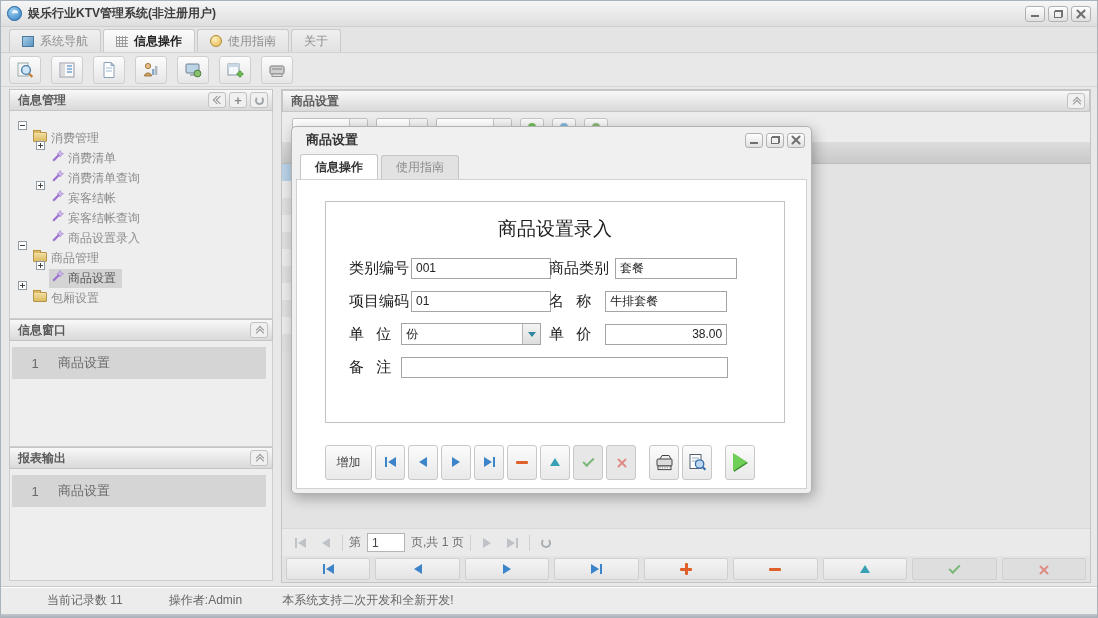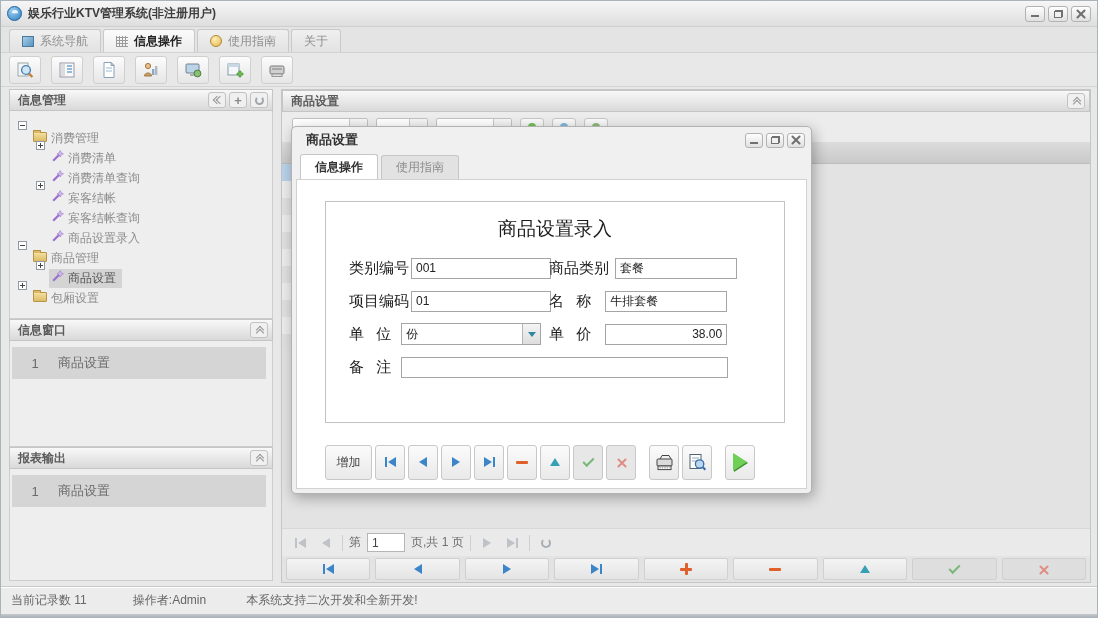--- a/index.html
+++ b/index.html
@@ -147,21 +147,21 @@
   .chev-dn { width:0; height:0; border-style:solid; border-width:5px 4px 0 4px; border-color:#2e86a0 transparent transparent transparent; }
   .dlg-buttons { position:absolute; left:28px; bottom:8px; height:36px; display:flex; gap:3px; align-items:center; }
   .dbtn { width:30px; height:35px; border:1px solid #c8c8c8; border-radius:3px;
     background:linear-gradient(#fbfbfb,#e9e9e9); display:flex; align-items:center; justify-content:center; gap:1px; }
   .dbtn.wide { width:47px; font-size:12px; color:#444; }
   .dbtn.flat { background:#e7e7e7; }
   .dbtn.sp { margin-left:10px; }
 
   
   .statusbar { position:absolute; left:0; top:585px; width:100%; height:28px; background:#ececec;
-    border-top:1px solid #c9c9c9; box-shadow:inset 0 1px 0 #fff; display:flex; align-items:center; color:#666; }
+    border-top:1px solid #c9c9c9; box-shadow:inset 0 1px 0 #fff; display:flex; align-items:center; color:#666;padding-left:36px; }
   .statusbar .s1 { margin-left:10px; } .statusbar .s2 { margin-left:46px; } .statusbar .s3 { margin-left:40px; }
   .bottom-edge { position:absolute; left:0; top:613px; width:100%; height:5px; background:linear-gradient(#c4c9ce,#9fa6ad); }
 
   svg { display:block; }
 </style>
 </head>
 <body>
 
 <div id="app">
 

